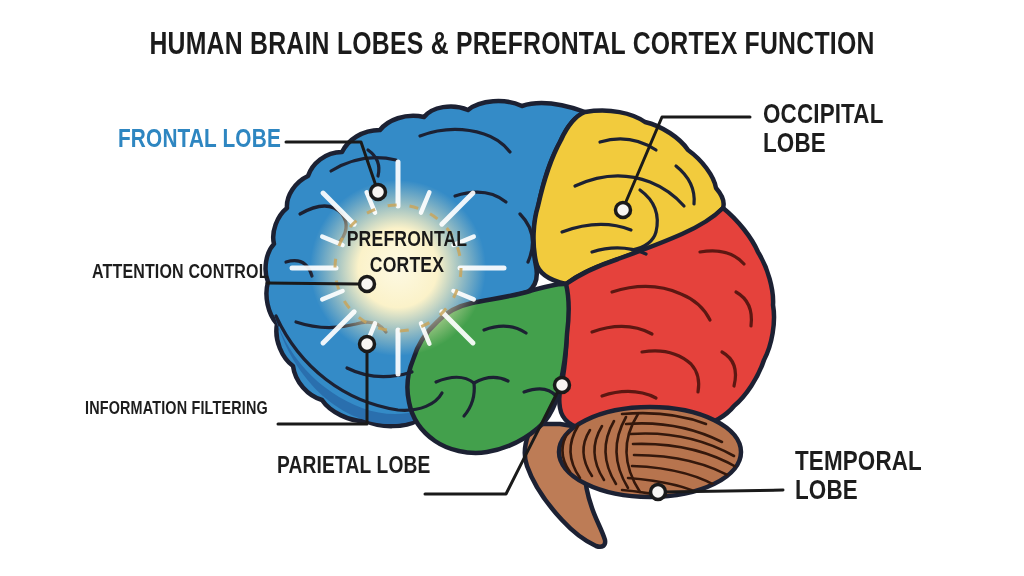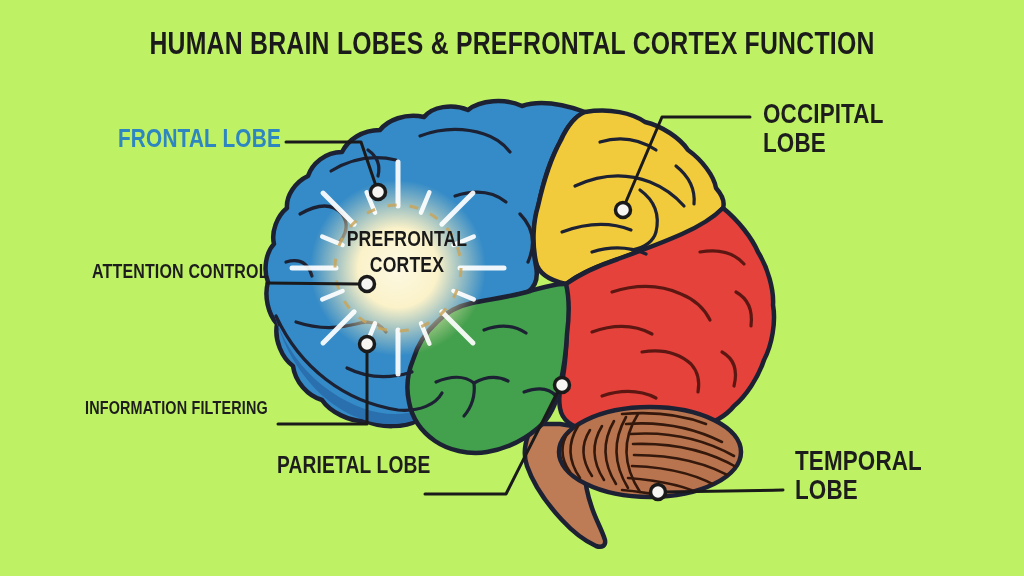--- a/index.html
+++ b/index.html
@@ -1,18 +1,18 @@
 <!DOCTYPE html>
 <html><head>
 <meta charset="utf-8">
 <style>
   html,body{margin:0;padding:0;background:#e8e7e5;}
   .stage{
     position:relative;width:1024px;height:576px;overflow:hidden;
-    background:#bef264;
+    background:#ffffff;
     font-family:"Liberation Sans", sans-serif;
     -webkit-font-smoothing:antialiased;
   }
   .stage svg{position:absolute;left:0;top:0;}
   .lbl{
     position:absolute;
     font-weight:bold;
     color:#1d1d1d;
     white-space:nowrap;
     transform:scaleX(0.8);

